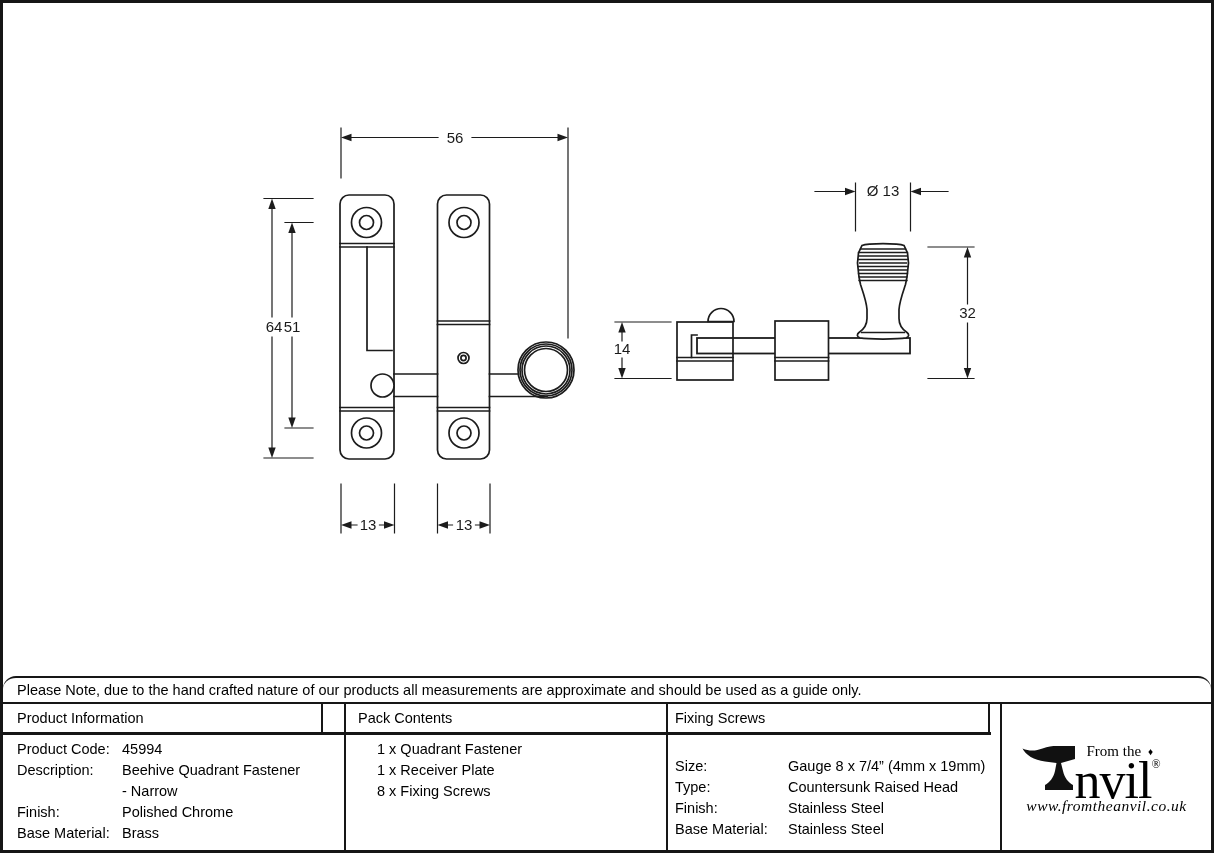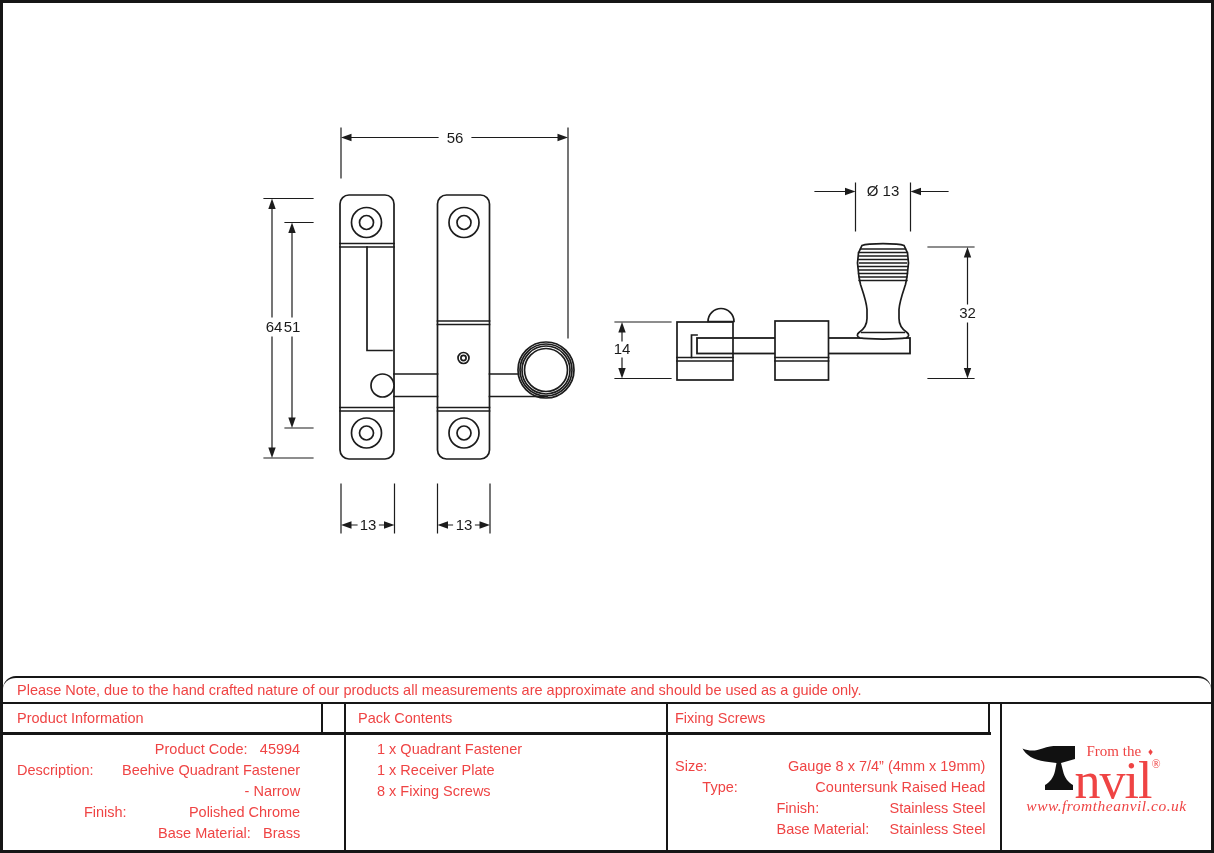--- a/index.html
+++ b/index.html
@@ -1,35 +1,35 @@
 <!DOCTYPE html>
 <html><head>
 <meta charset="utf-8">
 <style>
   html,body{margin:0;padding:0;background:#e8e8e8;}
   .sheet{
     position:relative;width:1214px;height:853px;box-sizing:border-box;
     background:#fff;border:3px solid #161616;overflow:hidden;
-    font-family:"Liberation Sans",sans-serif;color:#ef4444;
+    font-family:"Liberation Sans",sans-serif;color:#000000;
   }
   svg text{font-family:"Liberation Sans",sans-serif;}
   
   .note-row{
     position:absolute;left:0;right:0;top:673px;height:26px;
     border-top:2px solid #161616;display:flex;align-items:center;
     padding-left:14px;font-size:14.5px;box-sizing:border-box;border-radius:13px;
   }
   
   .tbl{position:absolute;left:0;right:0;top:699px;bottom:0;border-top:2px solid #161616;}
   .vline{position:absolute;top:0;bottom:0;width:2px;background:#161616;}
   .stub{position:absolute;top:0;height:28px;width:2px;background:#161616;}
   .hdr-bottom{position:absolute;left:0;top:28px;width:988px;height:3px;background:#161616;}
   .th{position:absolute;top:6px;font-size:14.5px;text-align:center;}
   .col{position:absolute;font-size:14.5px;line-height:21px;white-space:nowrap;}
-  .kv{display:flex;justify-content:flex-end;}
+  .kv{display:flex;}
   .col-pi{left:14px;top:35px;}
   .col-pi .lbl{width:105px;}
   .col-pc{left:374px;top:35px;}
   .col-fs{left:672px;top:52px;}
   .col-fs .lbl{width:113px;}
   
   .logo-cell{position:absolute;left:999px;top:0;right:0;bottom:0;
     display:flex;align-items:center;justify-content:center;}
   .logo{position:relative;width:172px;height:76px;}
   .anvil-glyph{position:absolute;left:0;top:5px;}

